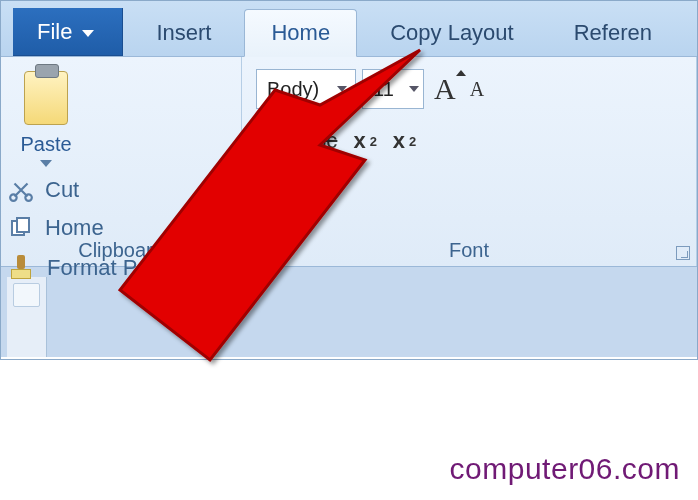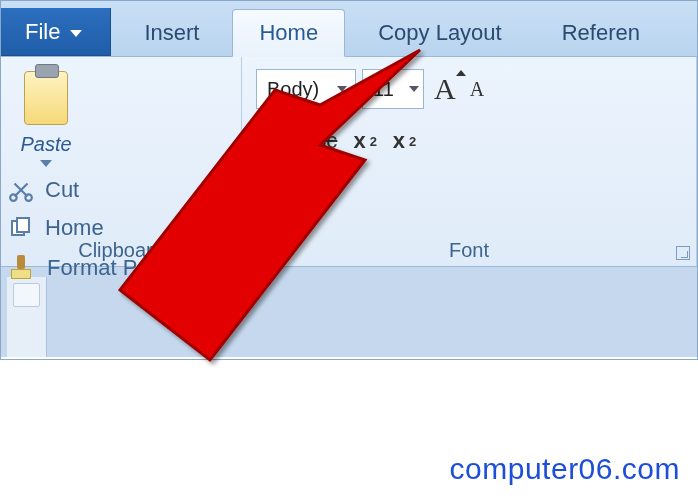--- a/index.html
+++ b/index.html
@@ -16,21 +16,21 @@
     top: 0; left: 0;
     width: 698px;
     height: 360px;
     border: 1px solid #8aa9c9;
   }
   .ribbon-tabs {
     display: flex;
     align-items: flex-end;
     height: 56px;
     background: linear-gradient(#c9dff5, #b9d4ef);
-    padding-left: 0;
+    padding-left: 12px;
     border-bottom: 1px solid #9bb8d8;
   }
   .file-tab {
     background: linear-gradient(#2c6fbf, #1f5da8);
     color: #fff;
     font-size: 22px;
     padding: 10px 28px 10px 24px;
     height: 48px;
     display: flex;
     align-items: center;
@@ -89,21 +89,20 @@
     color: #3c648f;
   }
   .paste-col {
     width: 90px;
     display: flex;
     flex-direction: column;
     align-items: center;
     justify-content: flex-start;
     padding: 10px 6px 0 6px;
     gap: 4px;
-    font-style: italic;
   }
   .paste-icon {
     width: 44px; height: 54px;
     background: linear-gradient(#fff3c2, #f5d978);
     border: 1px solid #bca24f;
     border-radius: 4px;
     position: relative;
     margin-top: 4px;
   }
   .paste-icon::before {
@@ -270,21 +269,21 @@
     width: 380px;
     height: 330px;
     pointer-events: none;
     z-index: 50;
   }
   .watermark {
     position: absolute;
     bottom: 14px;
     right: 18px;
     font-size: 30px;
-    color: #1d4ed8;
+    color: #701a75;
     font-family: Arial, sans-serif;
     letter-spacing: 0.5px;
   }
   .launcher { position:absolute; right:6px; bottom:6px; width:14px; height:14px; border:1px solid #7c9bbd; }
   .launcher::after{ content:""; position:absolute; right:1px; bottom:1px; width:6px; height:6px; border-right:1px solid #7c9bbd; border-bottom:1px solid #7c9bbd; }
 </style>
 </head>
 <body>
 
 <div class="app">

